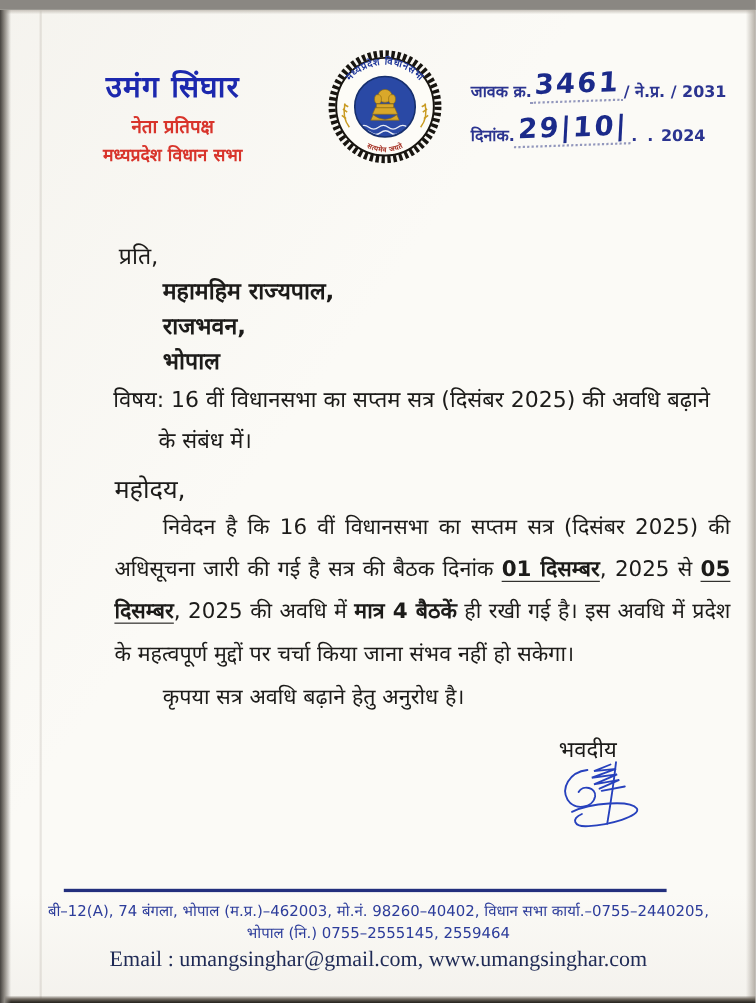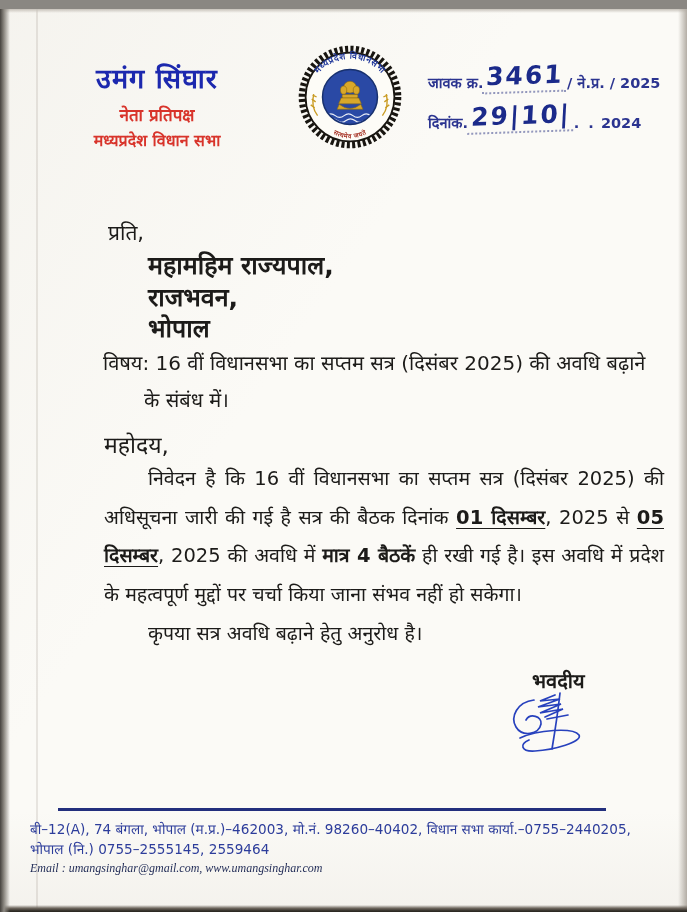--- a/index.html
+++ b/index.html
@@ -38,46 +38,46 @@
   .ref-row { position:relative; height:40px; white-space:nowrap; }
   .ref-row .printed { position:relative; top:0; }
   .hand { display:inline-block; font-size:25px; font-weight:bold;
           transform:rotate(-2deg) skewX(-5deg); letter-spacing:2px;
           position:relative; top:-4px; padding:0 3px 1px 3px;
           border-bottom:2px dotted rgba(60,70,140,.55); }
   .dots { letter-spacing:2px; }
 
   
   .recipient-salutation { position:absolute; left:108px; top:209px; font-size:21px; font-weight:normal; }
-  .recipient-lines { position:absolute; left:148px; top:241px; font-size:25px; font-weight:bold; line-height:31.5px; }
+  .recipient-lines { position:absolute; left:148px; top:241px; font-size:21px; font-weight:bold; line-height:31.5px; }
 
   
   .subject { position:absolute; left:103px; top:336px; width:562px;
              font-size:20px; font-weight:normal; line-height:37px;
              padding-left:41px; text-indent:-41px; }
 
   
   .greeting { position:absolute; left:104px; top:419px; font-size:23px; }
   .para1 { position:absolute; left:104px; top:451px; width:560px;
            font-size:19.5px; line-height:38.5px; text-align:justify; text-indent:44px; }
   .para2 { position:absolute; left:104px; top:610px; width:560px;
            font-size:19.5px; text-indent:44px; }
   .bold-ul { font-weight:bold; text-decoration:underline; text-underline-offset:4px; }
   .bold    { font-weight:bold; }
 
   
-  .closing  { position:absolute; left:532px; top:658px; font-size:20px; font-weight:bold; }
+  .closing  { position:absolute; left:508px; top:658px; font-size:20px; font-weight:normal; }
   .sig-svg  { position:absolute; left:500px; top:680px; width:96px; height:70px; }
   .sig-name { position:absolute; left:500px; top:748px; font-size:19.5px; font-weight:bold; }
 
   
   .footer-rule { position:absolute; left:58px; top:799px; width:548px; height:3px; background:#232f7d; }
-  .footer { position:absolute; left:30px; top:810px; width:628px; }
+  .footer { position:absolute; left:30px; top:810px; width:628px; text-align:center; }
   .footer-l1, .footer-l2 { font-size:13.6px; line-height:20px; color:#2d3d9b; }
-  .footer-l3 { font-size:12px; margin-top:2px; color:#1f2a55; font-family:"Liberation Serif", serif;font-style:italic; }
+  .footer-l3 { font-size:20px; margin-top:2px; color:#1f2a55; font-family:"Liberation Serif", serif; }
 </style>
 </head>
 <body>
 
 <div class="page">
 
   <div class="fold-line"></div>
 
   <div class="lh-block">
     <div class="lh-name" style="color:#1c28ae">उमंग सिंघार</div>
@@ -123,21 +123,21 @@
           <path d="M33,79 q4.5,-3.5 9,0 t9,0 t9,0 t9,0"></path>
         </g>
       </g>
       <text font-size="6.5" font-weight="bold" fill="#a63326" letter-spacing="0.4">
         <textPath href="#sealBottom" startOffset="50%" text-anchor="middle">सत्यमेव जयते</textPath>
       </text>
     </svg>
   </div>
 
   <div class="ref-block" style="color:#2b3490">
-    <div class="ref-row"><span class="printed">जावक क्र.</span><span class="hand" style="color:#1b2a8a">3461</span><span class="printed">/ ने.प्र. / 2025</span></div>
+    <div class="ref-row"><span class="printed">जावक क्र.</span><span class="hand" style="color:#1b2a8a">3461</span><span class="printed">/ ने.प्र. / 2031</span></div>
     <div class="ref-row"><span class="printed">दिनांक.</span><span class="hand" style="color:#1b2a8a">29|10|</span><span class="printed dots">. .</span> <span class="printed">2024</span></div>
   </div>
 
   <div class="recipient-salutation" style="color:#1c1b19">प्रति,</div>
   <div class="recipient-lines" style="color:#1c1b19">
     <div>महामहिम राज्यपाल,</div>
     <div>राजभवन,</div>
     <div>भोपाल</div>
   </div>
 

